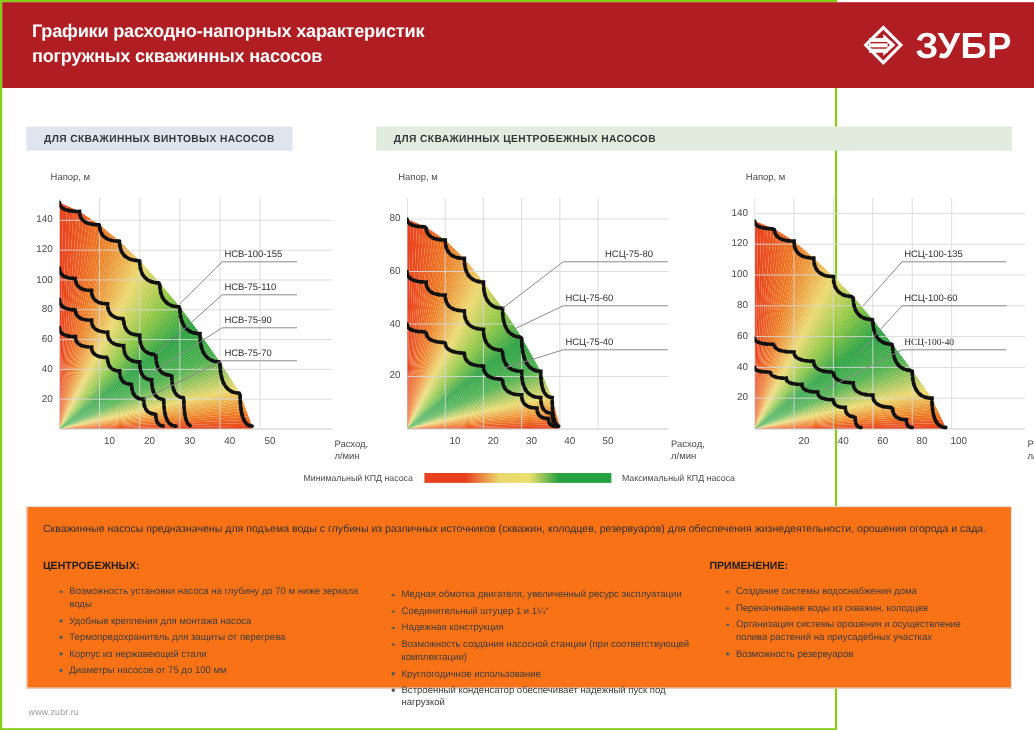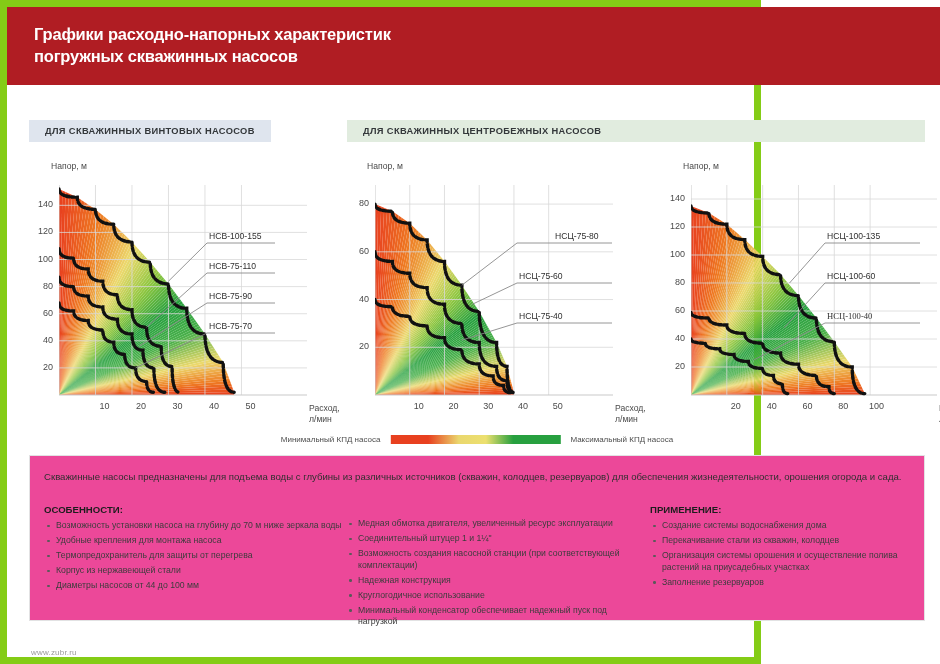--- a/index.html
+++ b/index.html
@@ -5,21 +5,21 @@
   * { box-sizing: border-box; }
   html, body { margin:0; padding:0; }
   body {
     width:940px; height:664px;
     background:#ffffff;
     font-family:"Liberation Sans", sans-serif;
     color:#3b3b3b;
     overflow:hidden;
     position:relative;
   }
-  .page { position:relative; width:761px; height:664px; border:7px solid #84cc16; }
+  .page { position:relative; width:761px; height:664px; border:2px solid #84cc16; }
 
   
   .header {
     position:absolute; left:0; top:0; width:940px; height:78px;
     background:#b01d23;
   }
   .header-title {
     position:absolute; left:27px; top:16px; width:600px;
     color:#ffffff; font-size:16.5px; font-weight:bold; line-height:22px;
     letter-spacing:-0.2px;
@@ -65,33 +65,33 @@
     display:flex; align-items:center; gap:10px;
   }
   .legend-text { font-size:8px; color:#4d4d4d; white-space:nowrap;text-align:right; }
   .legend-bar {
     width:170px; height:9px;
     background:linear-gradient(to right,#e8401f 0%,#e8401f 22%,#ead76e 40%,#ece06f 56%,#27a03f 72%,#27a03f 100%);
   }
 
   
   .panel {
-    position:absolute; left:22px; top:448px; width:896px; height:166px;
-    background:#ec4899; border:1px solid #e2e2e3;
+    position:absolute; left:22px; top:458px; width:896px; height:166px;
+    background:#f97316; border:1px solid #e2e2e3;
   }
   .intro {
     position:absolute; left:14px; top:14px; width:866px;
     font-size:9.6px; line-height:14px; color:#2f2f2f;
   }
   .col { position:absolute; top:48px; }
   .col-a { left:14px;  width:300px; }
   .col-b { left:316px; width:300px; }
   .col-c { left:620px; width:270px; }
   .col-head { font-size:9.6px; font-weight:bold; color:#1d1d1d; margin-bottom:5px; }
-  ul.bul { list-style:none; margin:0; padding:0; }
+  ul.bul { list-style:none; margin:12px; padding:0; }
   ul.bul li {
     position:relative; padding-left:12px; margin-bottom:3.5px;
     font-size:8.7px; line-height:11.5px; color:#3c3c3c;
   }
   ul.bul li::before {
     content:""; position:absolute; left:3px; top:4.5px;
     width:2.5px; height:2.5px; background:#5a5a5a; border-radius:50%;
   }
   .spacer-head { height:14px; }
 
@@ -103,20 +103,31 @@
 </style>
 </head>
 <body>
 
 <div class="page">
 
   <div class="header">
     <div class="header-title">
       <div>Графики расходно-напорных характеристик</div>
       <div>погружных скважинных насосов</div>
+    </div>
+    <div class="logo">
+      <svg class="logo-mark" viewBox="0 0 40 40">
+        <polygon points="20,2 38,20 20,38 2,20" fill="#ffffff"></polygon>
+        <polygon points="20,6 34,20 20,34 6,20" fill="#b01d23"></polygon>
+        <rect x="7" y="13.5" width="17" height="3.6" fill="#ffffff"></rect>
+        <rect x="7" y="18.4" width="17" height="3.6" fill="#ffffff"></rect>
+        <rect x="7" y="23.3" width="17" height="3.6" fill="#ffffff"></rect>
+        <polygon points="20,10 31,20 20,30 20,26 26,20 20,14" fill="#ffffff"></polygon>
+      </svg>
+      <div class="logo-text">ЗУБР</div>
     </div>
   </div>
 
   <div class="sec-bar sec-left">
     <span>ДЛЯ СКВАЖИННЫХ ВИНТОВЫХ НАСОСОВ</span>
   </div>
   <div class="sec-bar sec-right">
     <span>ДЛЯ СКВАЖИННЫХ ЦЕНТРОБЕЖНЫХ НАСОСОВ</span>
   </div>
 
@@ -600,47 +611,47 @@
       <span class="legend-text">Минимальный КПД насоса</span>
       <span class="legend-bar"></span>
       <span class="legend-text">Максимальный КПД насоса</span>
     </div>
   </div>
 
   <div class="panel">
     <div class="intro">Скважинные насосы предназначены для подъема воды с глубины из различных источников (скважин, колодцев, резервуаров) для обеспечения жизнедеятельности, орошения огорода и сада.</div>
 
     <div class="col col-a">
-      <div class="col-head">ОСОБЕННОСТИ:</div>
+      <div class="col-head">ЦЕНТРОБЕЖНЫХ:</div>
       <ul class="bul" id="features-1">
           <li>Возможность установки насоса на глубину до 70 м ниже зеркала воды</li>
           <li>Удобные крепления для монтажа насоса</li>
           <li>Термопредохранитель для защиты от перегрева</li>
           <li>Корпус из нержавеющей стали</li>
-          <li>Диаметры насосов от 44 до 100 мм</li>
+          <li>Диаметры насосов от 75 до 100 мм</li>
         </ul>
     </div>
 
     <div class="col col-b">
       <div class="spacer-head"></div>
       <ul class="bul" id="features-2">
           <li>Медная обмотка двигателя, увеличенный ресурс эксплуатации</li>
           <li>Соединительный штуцер 1 и 1¼"</li>
+          <li>Надежная конструкция</li>
           <li>Возможность создания насосной станции (при соответствующей комплектации)</li>
-          <li>Надежная конструкция</li>
           <li>Круглогодичное использование</li>
-          <li>Минимальный конденсатор обеспечивает надежный пуск под нагрузкой</li>
+          <li>Встроенный конденсатор обеспечивает надежный пуск под нагрузкой</li>
         </ul>
     </div>
 
     <div class="col col-c">
       <div class="col-head">ПРИМЕНЕНИЕ:</div>
       <ul class="bul" id="application">
           <li>Создание системы водоснабжения дома</li>
-          <li>Перекачивание стали из скважин, колодцев</li>
+          <li>Перекачивание воды из скважин, колодцев</li>
           <li>Организация системы орошения и осуществление полива растений на приусадебных участках</li>
-          <li>Заполнение резервуаров</li>
+          <li>Возможность резервуаров</li>
         </ul>
     </div>
   </div>
 
   <div class="footer">www.zubr.ru</div>
 </div>
 
 </body></html>

